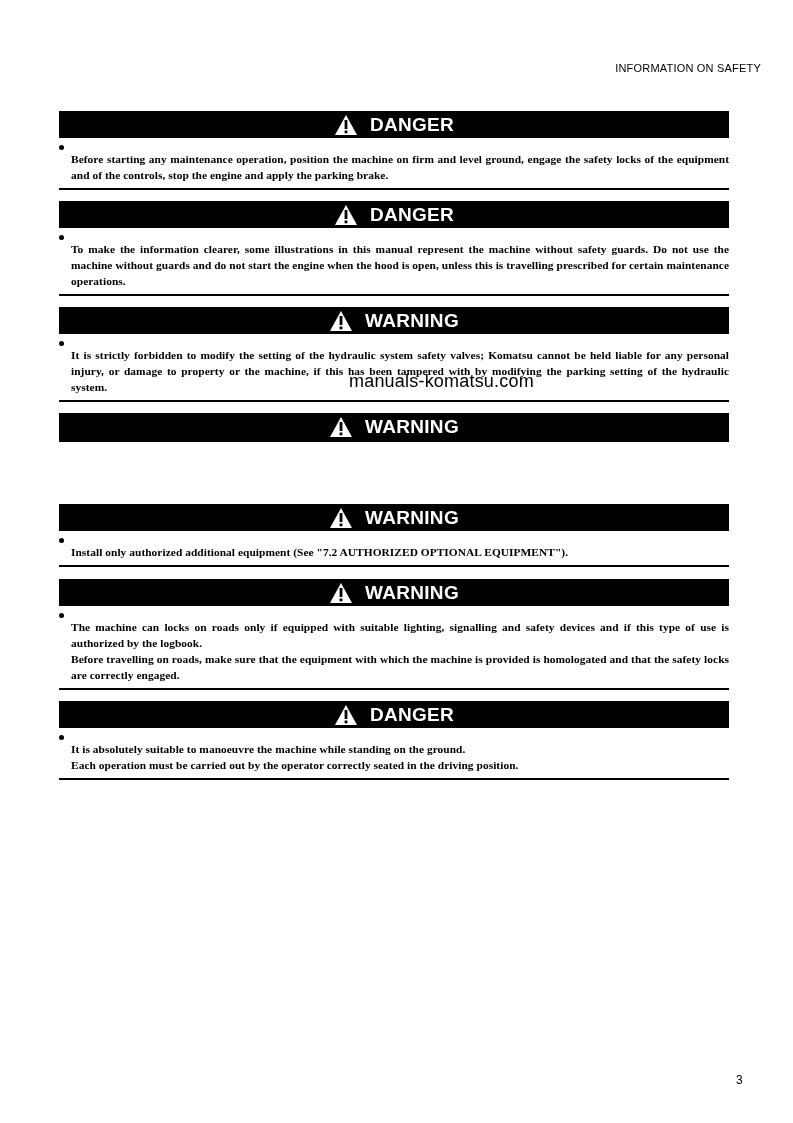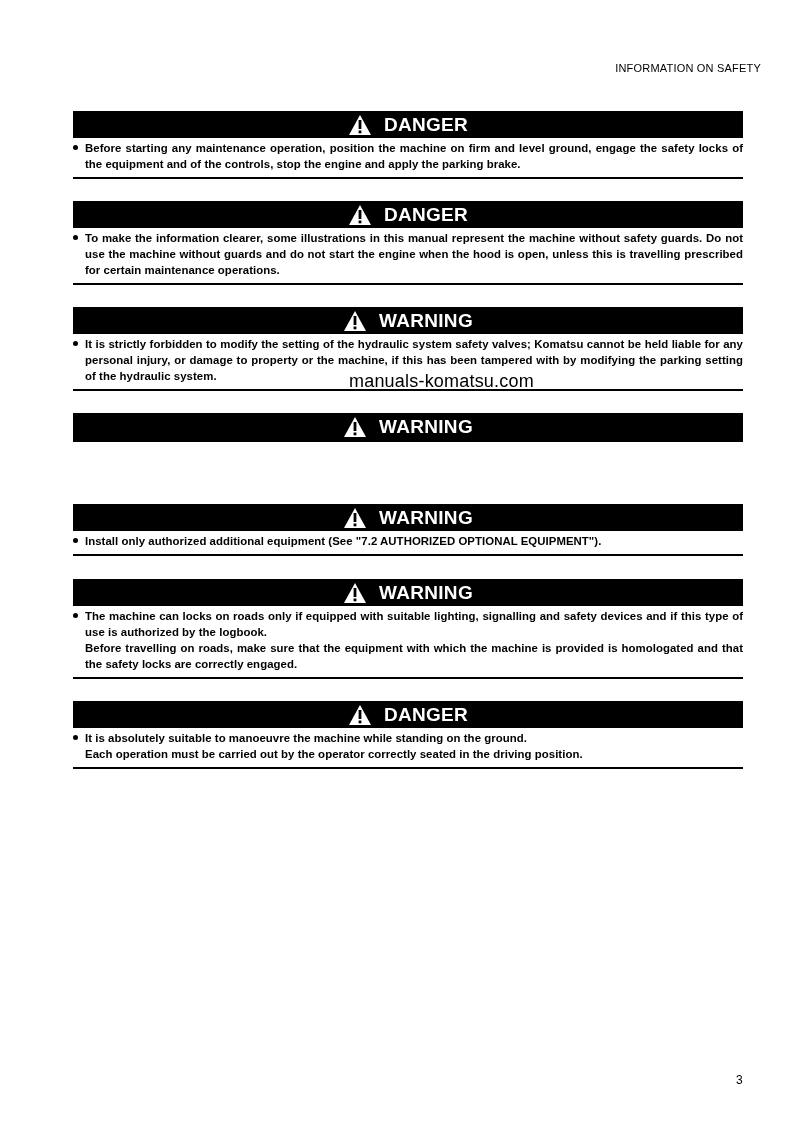--- a/index.html
+++ b/index.html
@@ -10,36 +10,36 @@
     .running-header {
       position: absolute; top: 62px; right: 32px;
       font-size: 11px; letter-spacing: 0.2px;
       font-family: "Liberation Sans", sans-serif;
     }
     .page-number {
       position: absolute; top: 1073px; left: 736px;
       font-size: 12px; font-family: "Liberation Sans", sans-serif;
     }
     .block {
-      position: absolute; left: 73px; width: 670px;
+      position: absolute; left: 59px; width: 670px;
     }
     .bar {
       height: 27px; background: #000; color: #fff;
       display: flex; align-items: center; justify-content: center;
     }
     .bar .tri {
       width: 24px; height: 22px; margin-right: 12px; display: block;
     }
     .bar .label {
       font-family: "Liberation Sans", sans-serif; font-weight: bold;
       font-size: 19px; letter-spacing: 0.3px;
     }
     .body {
-      position: relative; padding: 2px 0 5px 12px;
-      font-family: Liberation Sans, sans-serif;
+      position: relative; padding: 13px 0 5px 12px;
+      font-family: Liberation Serif, serif;
       font-weight: bold; font-size: 11.4px; line-height: 16px;
       text-align: justify; letter-spacing: 0.05px;
     }
     .body .bullet {
       position: absolute; left: 0; top: 7px;
       width: 5px; height: 5px; border-radius: 50%; background: #000;
     }
     .body p { margin: 0; text-align: justify; text-align-last: left; }
     .rule { height: 2px; background: #000; }
     .watermark {

